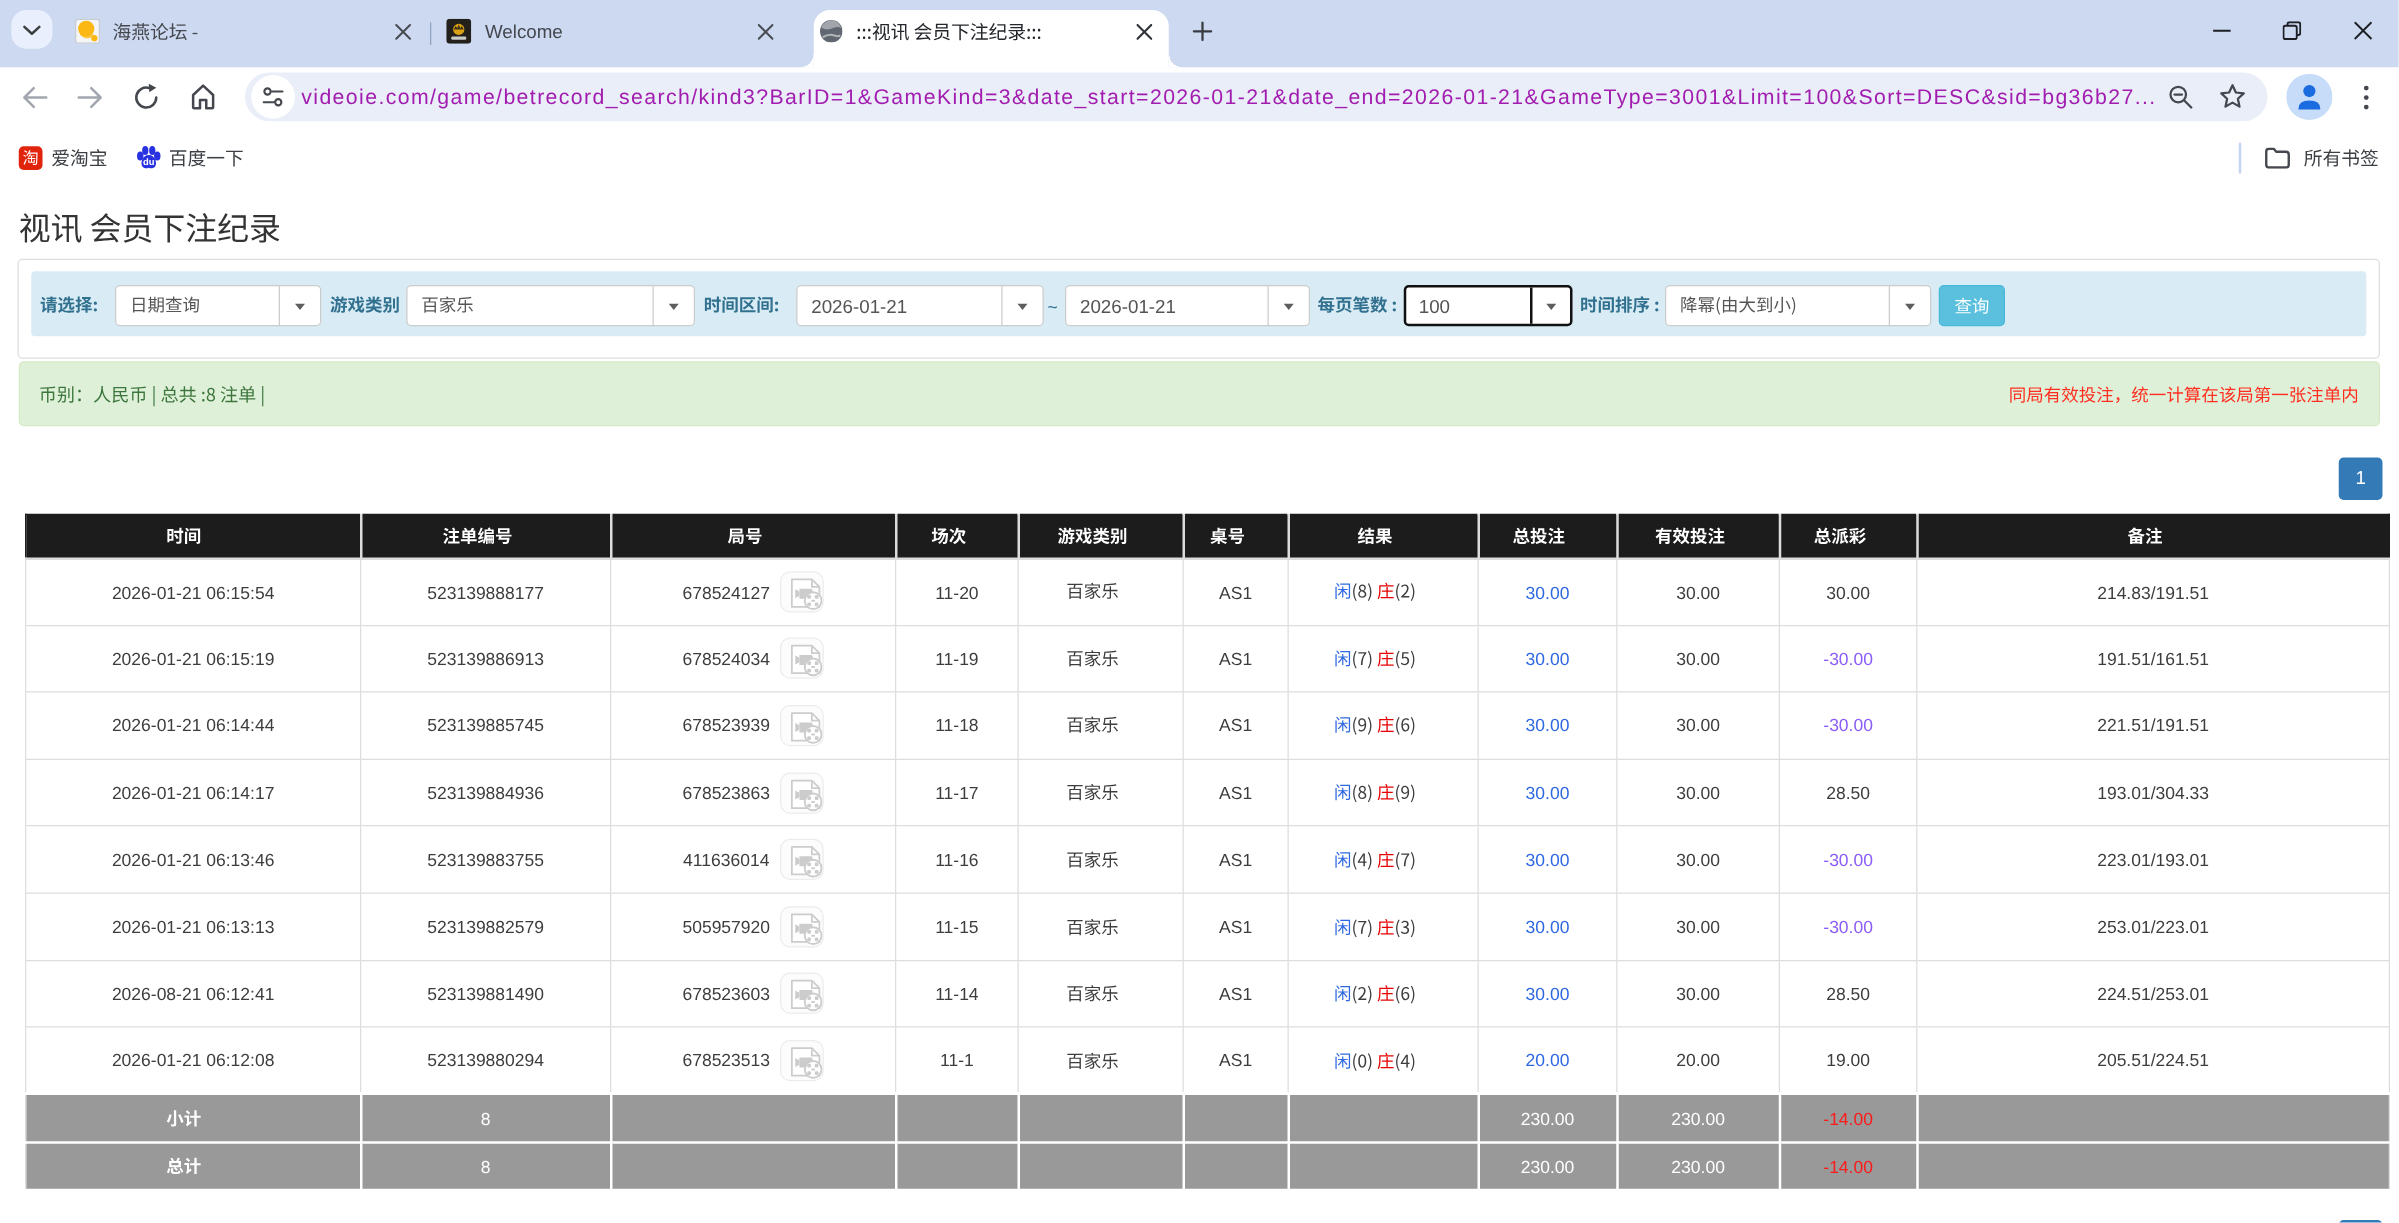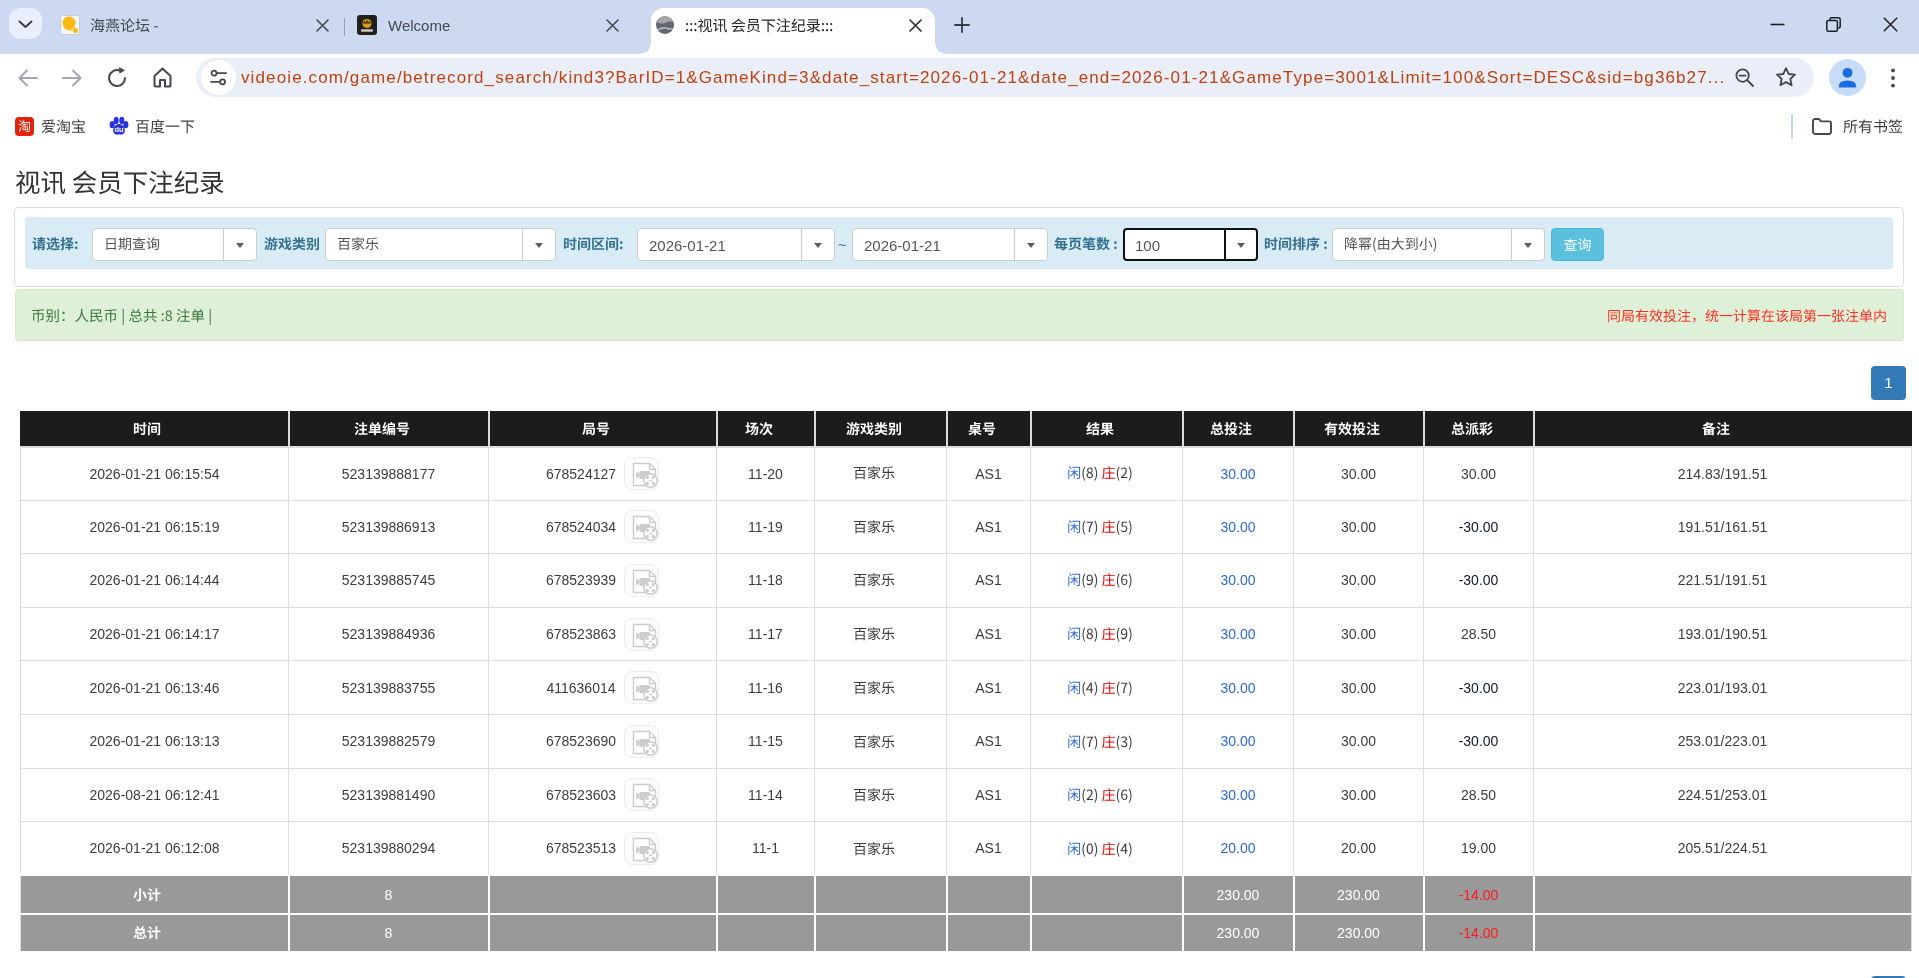--- a/index.html
+++ b/index.html
@@ -12,21 +12,21 @@
 .tabtitle{position:absolute;top:17px;height:20px;font-size:15px;color:#44474e;white-space:nowrap}
 #activetab{position:absolute;left:651px;top:8px;width:284px;height:46px;background:#fff;border-radius:13px 13px 0 0}
 .flare{position:absolute;top:44px;width:10px;height:10px}
 #flareL{left:641px;background:radial-gradient(circle 10px at 0 0,rgba(0,0,0,0) 0 9.4px,#fff 9.6px)}
 #flareR{left:935px;background:radial-gradient(circle 10px at 10px 0,rgba(0,0,0,0) 0 9.4px,#fff 9.6px)}
 .tabsep{position:absolute;left:344px;top:18px;width:1px;height:18px;background:#91a1c0}
 
 #toolbar{position:absolute;left:0;top:54px;width:1919px;height:54px;background:#fff}
 #urlpill{position:absolute;left:196px;top:58px;width:1618px;height:39px;border-radius:19.5px;background:#e9eef9}
 #tunecircle{position:absolute;left:201px;top:60px;width:35px;height:35px;border-radius:50%;background:#fff}
-#urltext{position:absolute;left:241px;top:68px;width:1482px;height:22px;font-size:17px;color:#c2410c;white-space:nowrap;overflow:hidden;letter-spacing:1.12px}
+#urltext{position:absolute;left:241px;top:68px;width:1482px;height:22px;font-size:17px;color:#a21caf;white-space:nowrap;overflow:hidden;letter-spacing:1.12px}
 
 #bookbar{position:absolute;left:0;top:108px;width:1919px;height:38px;background:#fff}
 #tbicon{position:absolute;left:15px;top:117px;width:19px;height:19px;border-radius:4px;background:#e0250c}
 #bksep{position:absolute;left:1791px;top:114px;width:2px;height:25px;background:#c3d5f2;border-radius:1px}
 
 #filterpanel{position:absolute;left:14px;top:207px;width:1890px;height:80px;background:#fff;border:1px solid #ddd;border-radius:4px}
 #bluestrip{position:absolute;left:25px;top:217px;width:1868px;height:52px;background:#d9ecf5;border-radius:3px}
 .sel{position:absolute;top:228px;height:33px;background:#fff;border:1px solid #ccc;border-radius:4px}
 .sel .arr{position:absolute;right:0;top:0;width:33px;height:100%;border-left:1px solid #ccc}
 .sel .arr:after{content:"";position:absolute;left:50%;top:50%;margin:-2px 0 0 -4px;border:4px solid transparent;border-top:5px solid #5e5e5e}
@@ -38,21 +38,21 @@
 
 #tbl{position:absolute;left:20px;top:411px;border-collapse:collapse;table-layout:fixed;width:1891px}
 #tbl td{border:1px solid #ddd;font-size:14px;color:#3d3d3d;text-align:center;padding:0;height:53.6px;background:#fff}
 #tbl tr.hd td{background:#1c1c1c;border:2px solid #dcdcdc;border-top:1px solid #1c1c1c;height:35px}
 #tbl tr.hd td:first-child{border-left:1px solid #1c1c1c}
 #tbl tr.hd td:last-child{border-right:1px solid #1c1c1c}
 #tbl tr.tot td{background:#999;border:2px solid #fff;height:38.5px;color:#fff}
 #tbl tr.tot td:first-child{border-left:1px solid #ddd}
 #tbl tr.tot td:last-child{border-right:1px solid #ddd}
 #tbl td.blue{color:#2d68e0}
-#tbl td.red{color:#0f172a}
+#tbl td.red{color:#8b5cf6}
 .vbtn{display:inline-block;width:35px;height:33px;border:1px solid #ececec;border-radius:8px;background:#fcfcfc;vertical-align:middle;margin-left:8px;overflow:hidden}
 .num{display:inline-block;vertical-align:middle}
 svg{display:block}
 .icon{position:absolute}
 </style>
 </head>
 <body>
 
 <div id="tabstrip"></div>
 <div id="chevbtn"></div>
@@ -325,21 +325,21 @@
               <rect x="20.8" y="24" width="3" height="3" rx="1" fill="#cccccc"></rect>
               <rect x="26.8" y="24" width="3" height="3" rx="1" fill="#cccccc"></rect>
             </svg></span></td>
         <td>11-17</td>
         <td></td>
         <td>AS1</td>
         <td></td>
         <td class="blue">30.00</td>
         <td>30.00</td>
         <td>28.50</td>
-        <td>193.01/190.51</td>
+        <td>193.01/304.33</td>
       </tr>
 <tr>
         <td>2026-01-21 06:13:46</td>
         <td>523139883755</td>
         <td><span class="num">411636014</span><span class="vbtn"><svg style="margin:0" width="35" height="33" viewBox="0 0 35 33">
               <path d="M8.5 5.5 H24.5 L30.5 11.5 V27.5 H8.5 Z" fill="#ffffff" stroke="#cccccc" stroke-width="1.4" stroke-linejoin="round"></path>
               <path d="M24.5 5.5 V11.5 H30.5" fill="none" stroke="#cccccc" stroke-width="1.4" stroke-linejoin="round"></path>
               <path d="M14.5 13 H24 Q25 13 25 14 V20 Q25 21 24 21 H14.5 Z" fill="#cccccc"></path>
               <path d="M14.5 15.2 L11.2 13.4 V20.6 L14.5 18.8 Z" fill="#cccccc"></path>
               <circle cx="25.5" cy="22.5" r="6.7" fill="#ffffff" stroke="#cccccc" stroke-width="1.5"></circle>
@@ -354,21 +354,21 @@
         <td>AS1</td>
         <td></td>
         <td class="blue">30.00</td>
         <td>30.00</td>
         <td class="red">-30.00</td>
         <td>223.01/193.01</td>
       </tr>
 <tr>
         <td>2026-01-21 06:13:13</td>
         <td>523139882579</td>
-        <td><span class="num">678523690</span><span class="vbtn"><svg style="margin:0" width="35" height="33" viewBox="0 0 35 33">
+        <td><span class="num">505957920</span><span class="vbtn"><svg style="margin:0" width="35" height="33" viewBox="0 0 35 33">
               <path d="M8.5 5.5 H24.5 L30.5 11.5 V27.5 H8.5 Z" fill="#ffffff" stroke="#cccccc" stroke-width="1.4" stroke-linejoin="round"></path>
               <path d="M24.5 5.5 V11.5 H30.5" fill="none" stroke="#cccccc" stroke-width="1.4" stroke-linejoin="round"></path>
               <path d="M14.5 13 H24 Q25 13 25 14 V20 Q25 21 24 21 H14.5 Z" fill="#cccccc"></path>
               <path d="M14.5 15.2 L11.2 13.4 V20.6 L14.5 18.8 Z" fill="#cccccc"></path>
               <circle cx="25.5" cy="22.5" r="6.7" fill="#ffffff" stroke="#cccccc" stroke-width="1.5"></circle>
               <rect x="23.9" y="21.7" width="3.2" height="1.6" rx="0.8" fill="#cccccc"></rect>
               <rect x="20.8" y="18" width="3" height="3" rx="1" fill="#cccccc"></rect>
               <rect x="26.8" y="18" width="3" height="3" rx="1" fill="#cccccc"></rect>
               <rect x="20.8" y="24" width="3" height="3" rx="1" fill="#cccccc"></rect>
               <rect x="26.8" y="24" width="3" height="3" rx="1" fill="#cccccc"></rect>

